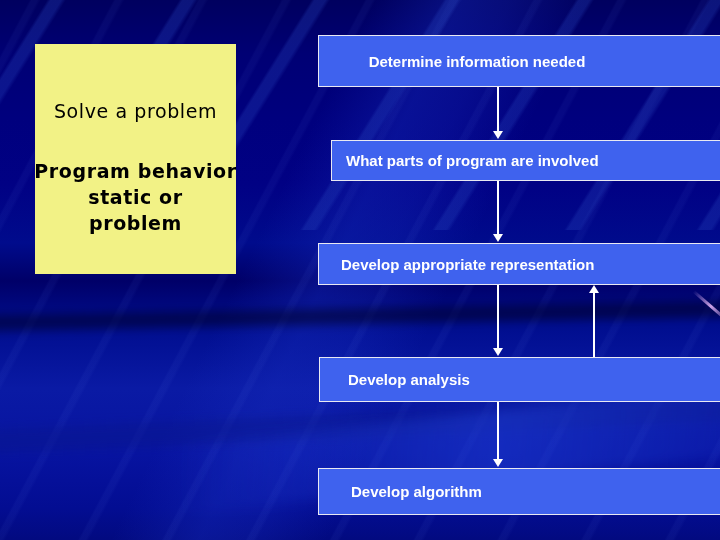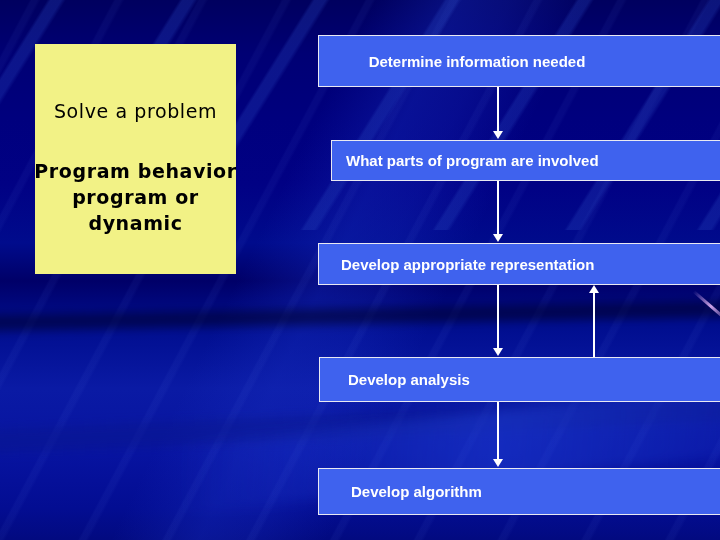--- a/index.html
+++ b/index.html
@@ -210,22 +210,22 @@
   <div class="bg-streaks-2"></div>
   <div class="bg-band b1"></div>
   <div class="bg-band b2"></div>
   <div class="bg-glow"></div>
   <div class="bg-spark"></div>
 
   <div id="note-panel">
     <div id="note-line-1">Solve a problem</div>
     <div id="note-line-2">
       <span>Program behavior</span>
-      <span>program or</span>
-      <span>dynamic</span>
+      <span>static or</span>
+      <span>problem</span>
     </div>
   </div>
 
   <div class="flow-box" id="box-1">
     <span class="label">Determine information needed</span>
   </div>
 
   <div class="flow-box" id="box-2">
     <span class="label">What parts of program are involved</span>
   </div>

